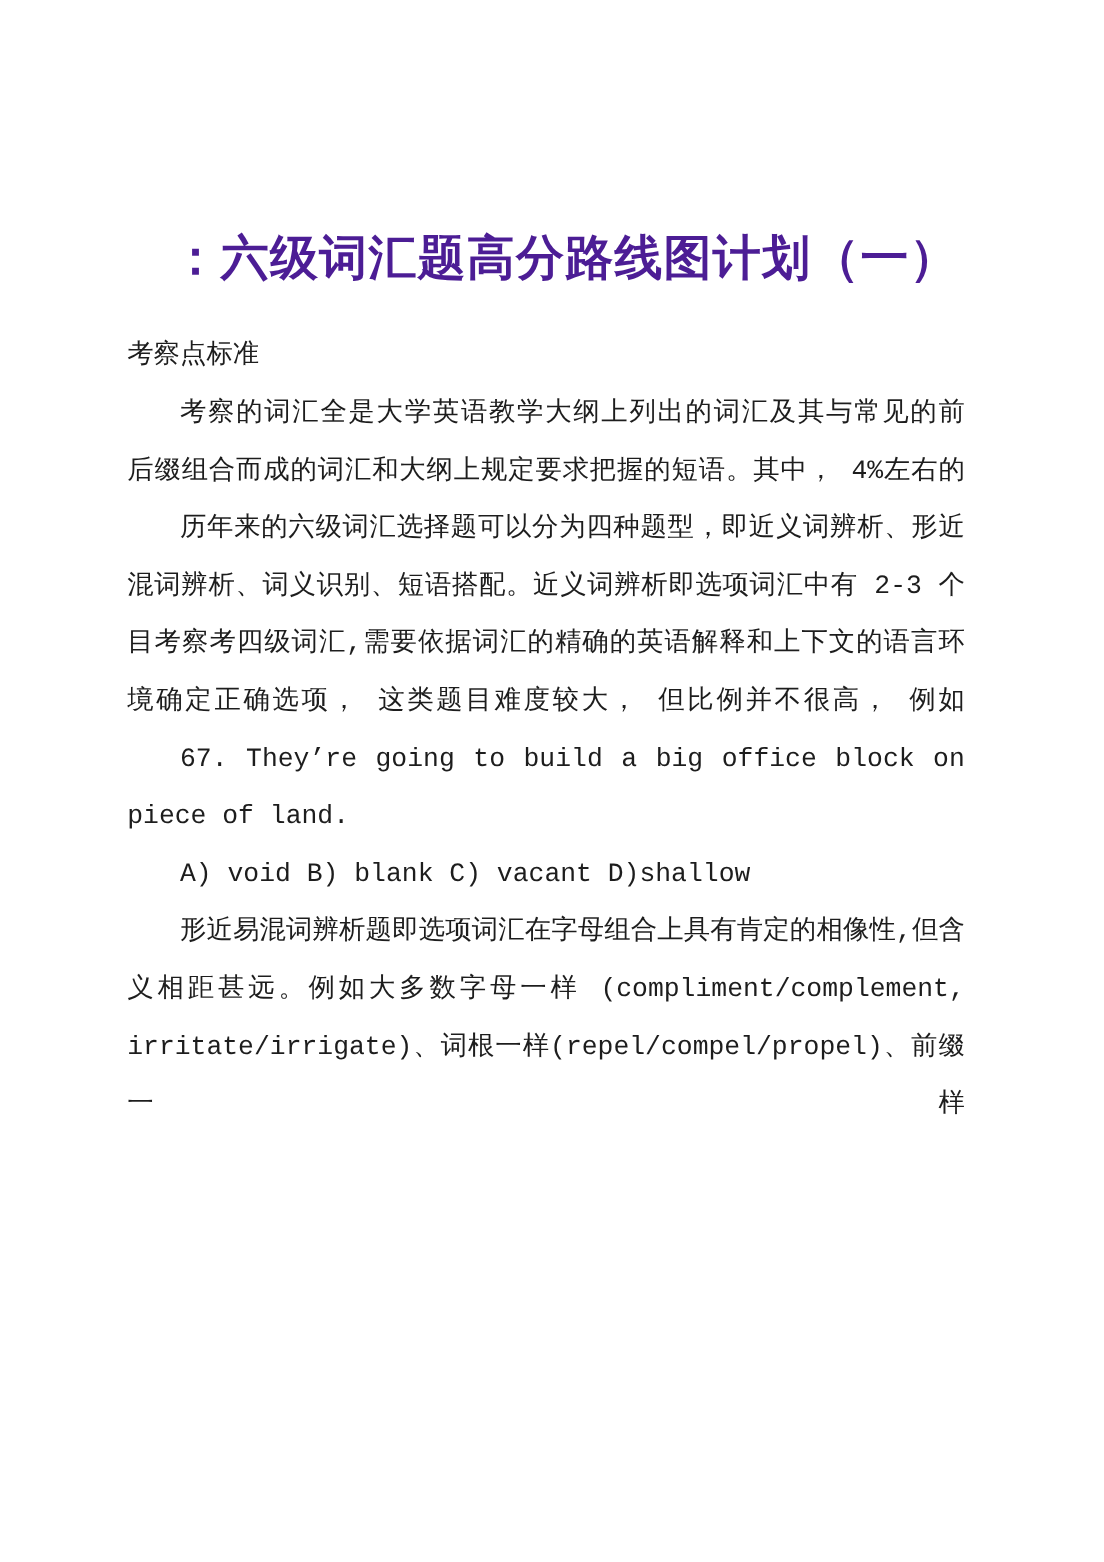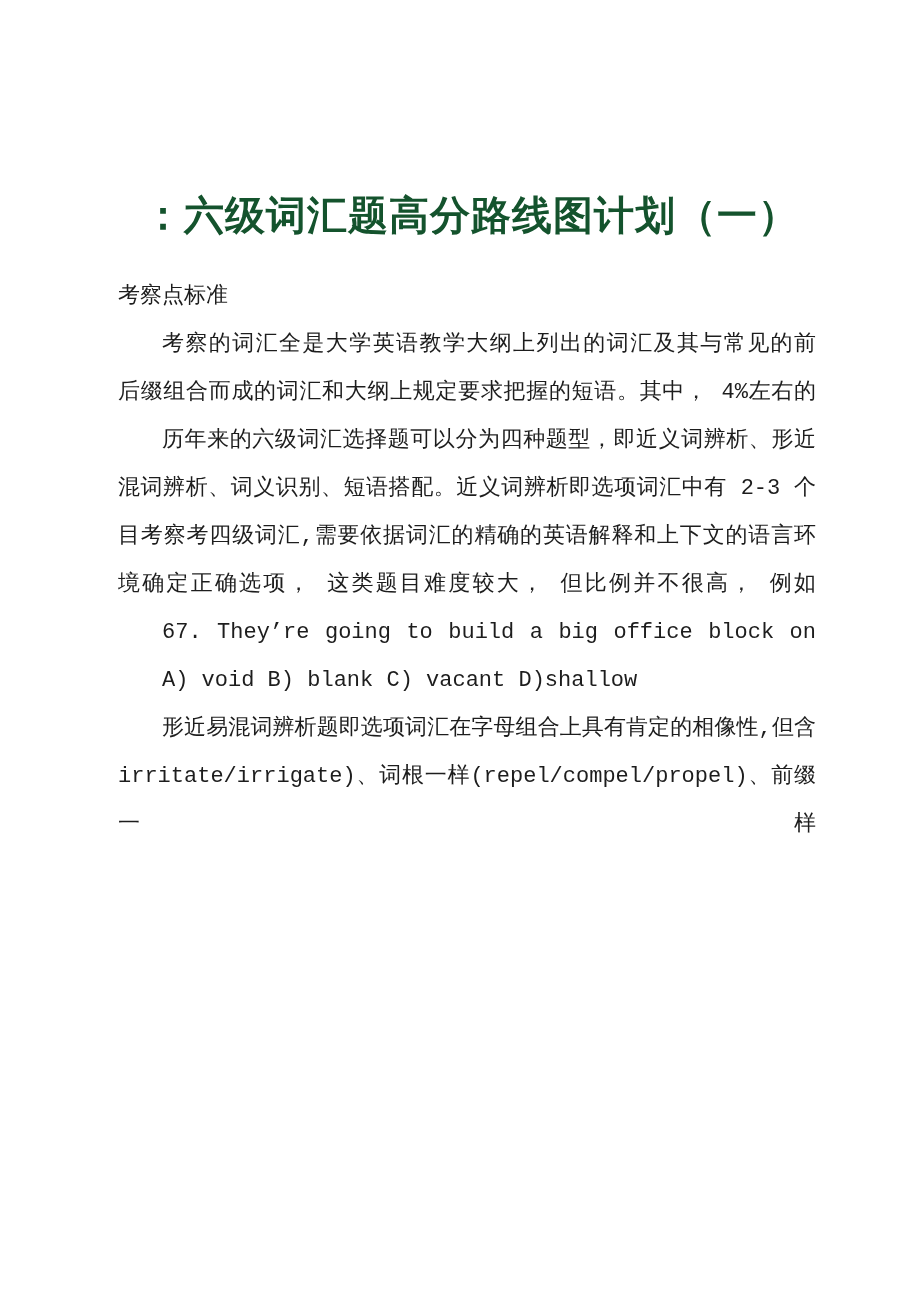--- a/index.html
+++ b/index.html
@@ -15,28 +15,28 @@
   .doc-title {
     position: absolute;
     top: 188px;
     left: 122px;
     width: 698px;
     text-align: center;
     font-family: "Liberation Sans", "DejaVu Sans", sans-serif;
     font-weight: 700;
     font-size: 40px;
     line-height: 54px;
-    color: #14532d;
+    color: #4c1d95;
     letter-spacing: 1px;
     white-space: nowrap;
   }
   .doc-body {
     position: absolute;
     top: 273px;
-    left: 118px;
+    left: 106px;
     width: 698px;
   }
   .line {
     height: 48px;
     line-height: 48px;
     font-size: 22px;
     overflow: hidden;
   }
   .indent { text-indent: 44px; }
   .fill {
@@ -55,19 +55,21 @@
 
   <div class="doc-body">
     <div class="line end">考察点标准</div>
     <div class="line indent fill">考察的词汇全是大学英语教学大纲上列出的词汇及其与常见的前缀、</div>
     <div class="line fill">后缀组合而成的词汇和大纲上规定要求把握的短语。其中， 4%左右的题</div>
     <div class="line indent fill">历年来的六级词汇选择题可以分为四种题型，即近义词辨析、形近易</div>
     <div class="line fill">混词辨析、词义识别、短语搭配。近义词辨析即选项词汇中有 2-3 个词汇</div>
     <div class="line fill">目考察考四级词汇,需要依据词汇的精确的英语解释和上下文的语言环</div>
     <div class="line fill">境确定正确选项， 这类题目难度较大， 但比例并不很高， 例如 2022 年 1</div>
     <div class="line indent fill">67. They’re going to build a big office block on that __</div>
+    <div class="line end">piece of land.</div>
     <div class="line indent end">A) void B) blank C) vacant D)shallow</div>
     <div class="line indent fill">形近易混词辨析题即选项词汇在字母组合上具有肯定的相像性,但含</div>
+    <div class="line fill">义相距甚远。例如大多数字母一样 (compliment/complement,</div>
     <div class="line fill">irritate/irrigate)、词根一样(repel/compel/propel)、前缀或者后缀</div>
     <div class="line fill">一样</div>
   </div>
 
 </div>
 
 </body></html>

